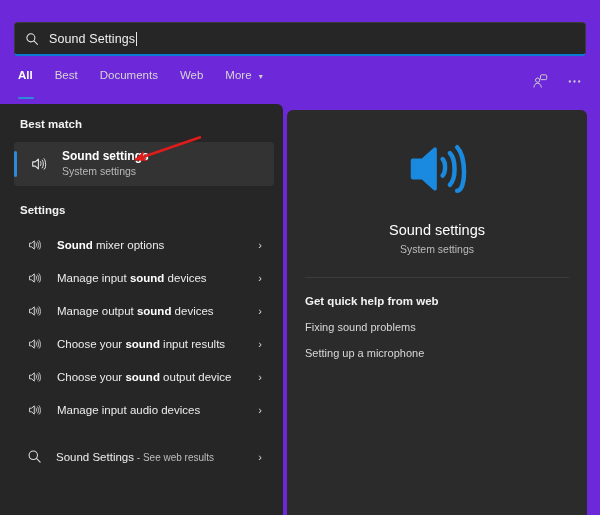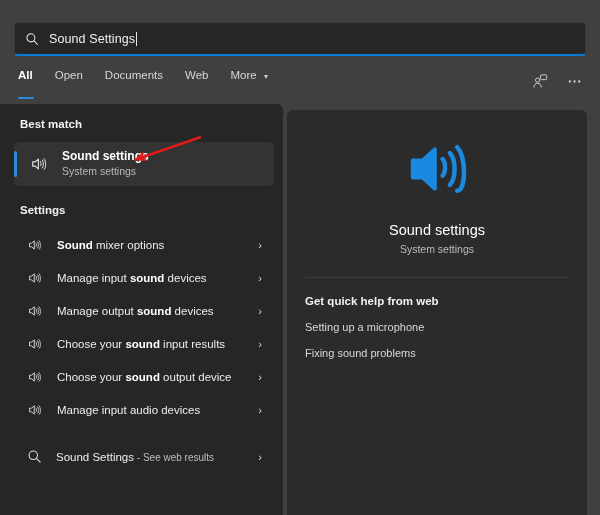--- a/index.html
+++ b/index.html
@@ -5,21 +5,21 @@
   * { box-sizing: border-box; margin: 0; padding: 0; }
   html, body {
     width: 600px; height: 515px;
     background: #202020;
     font-family: "Liberation Sans", sans-serif;
     overflow: hidden;
   }
   #root {
     position: relative;
     width: 600px; height: 515px;
-    background: #404040;
+    background: #6d28d9;
   }
 
   
   .searchbar {
     position: absolute;
     left: 14px; top: 22px;
     width: 572px; height: 34px;
     background: #262626;
     border: 1px solid #3a3a3a;
     border-bottom: 2px solid #0a7bd4;
@@ -228,21 +228,21 @@
     </span>
     <span class="search-value">Sound Settings</span>
     <span class="caret"></span>
   </div>
 
   <div class="tabs">
     <div class="tab active">
       <span>All</span>
     </div>
     <div class="tab">
-      <span>Open</span>
+      <span>Best</span>
     </div>
     <div class="tab">
       <span>Documents</span>
     </div>
     <div class="tab">
       <span>Web</span>
     </div>
     <div class="tab">
       <span>More</span>
       <span class="chev-dn">▾</span>
@@ -388,22 +388,22 @@
       </span>
       <div class="preview-title">Sound settings</div>
       <div class="preview-sub">System settings</div>
     </div>
 
     <div class="preview-divider"></div>
 
 
     <div class="quick-help-head">Get quick help from web</div>
 
+    <div class="help-link">Fixing sound problems</div>
     <div class="help-link">Setting up a microphone</div>
-    <div class="help-link">Fixing sound problems</div>
   </div>
 
   <svg class="annotation">
     <defs>
       <marker id="redhead" markerWidth="5" markerHeight="5" refX="3.6" refY="2.5" orient="auto">
         <path d="M5,2.5 L0,0.45 L1.25,2.5 L0,4.55 Z" fill="#e01b1b"></path>
       </marker>
     </defs>
     <line x1="201" y1="137" x2="137" y2="159" stroke="#e01b1b" stroke-width="2.6" marker-end="url(#redhead)"></line>
   </svg>

